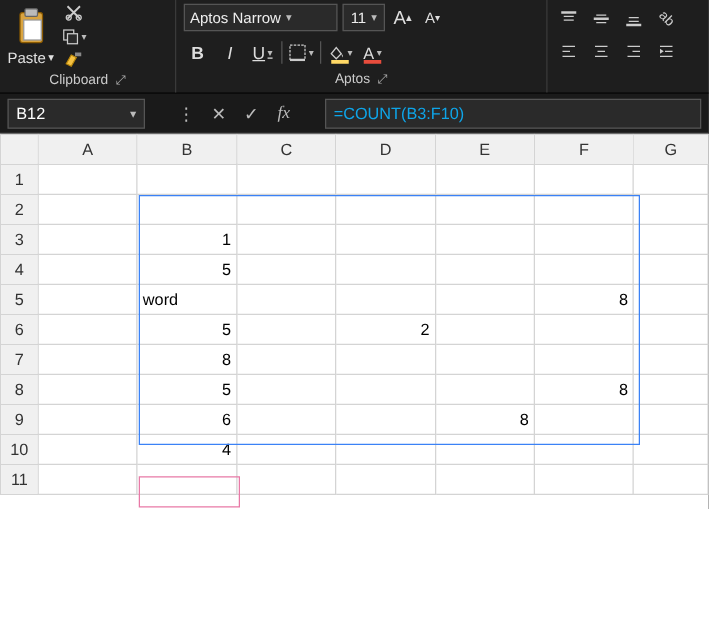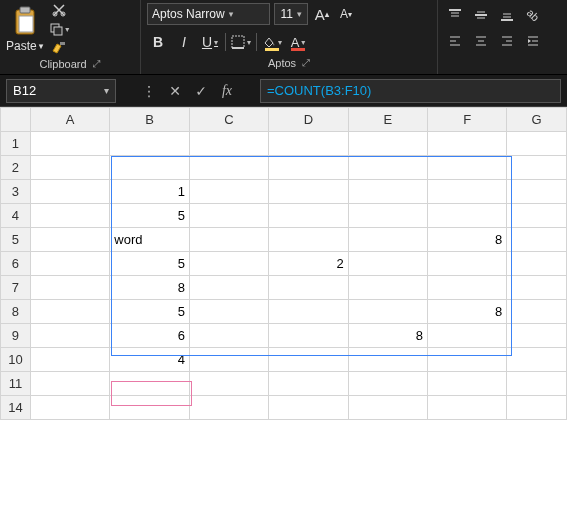--- a/index.html
+++ b/index.html
@@ -366,29 +366,19 @@
     <tr>
           <th class="rowhdr">11</th>
           <td></td>
           <td></td>
           <td></td>
           <td></td>
           <td></td>
           <td></td>
           <td></td>
         </tr>
-    <tr>
-          <th class="rowhdr">14</th>
-          <td></td>
-          <td></td>
-          <td></td>
-          <td></td>
-          <td></td>
-          <td></td>
-          <td></td>
-        </tr>
   </tbody>
     </table>
 
   <div class="blue-range" style="left:111px; top:49px; width:401px; height:200px;"></div>
 
   <div class="pink-range" style="left:111px; top:274px; width:81px; height:25px;"></div>
 </div>
 
 </body></html>

